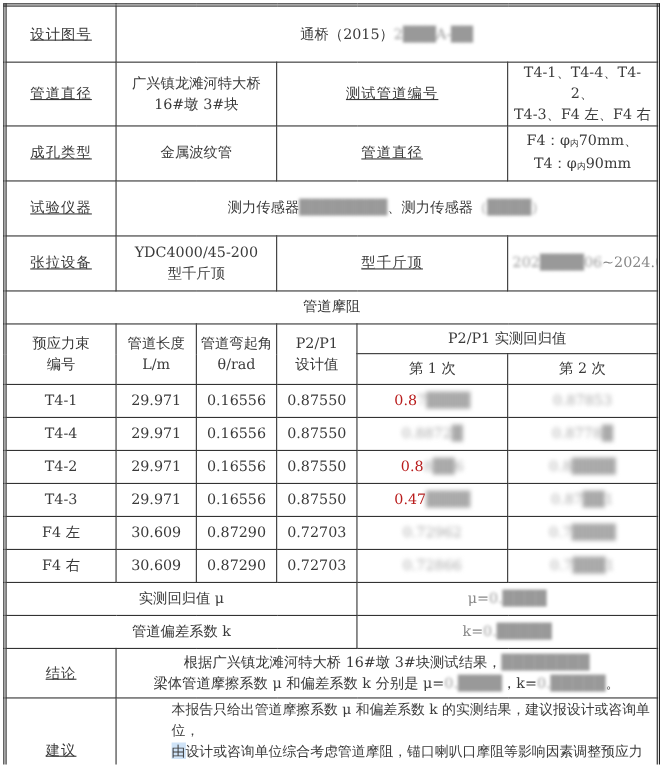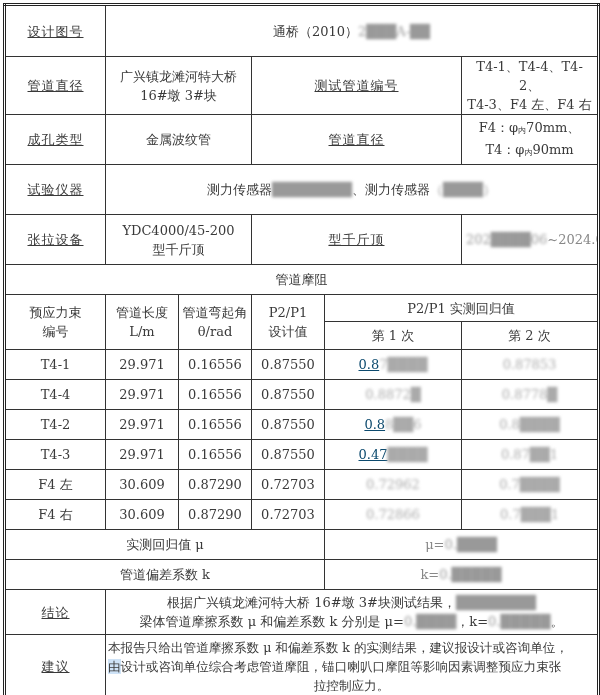--- a/index.html
+++ b/index.html
@@ -10,44 +10,44 @@
     width: 594px; border-collapse: collapse; table-layout: fixed;
     border: 3px double #222;
     font-size: 13px;
   }
   table.report td {
     border: 1px solid #333; text-align: center; vertical-align: middle;
     padding: 0 4px; line-height: 19px; overflow: hidden;
   }
   .label { letter-spacing: 1px; text-decoration: underline; }
   .blur { filter: blur(1.6px); color: #999; }
-  .partial-blur .vis { color: #0c4a6e; text-decoration: underline; }
+  .partial-blur .vis { color: #b91c1c; }
   .partial-blur .hid { filter: blur(1.8px); color: #aaa; }
   .hl { background: #cfe3f7; }
   .sub { font-size: 8px; vertical-align: -1px; }
-  .left { text-align: left !important; }
+  .left { text-align: left !important; margin-left: 48px; }
 </style>
 </head>
 <body>
 
 <table class="report">
   <colgroup>
     <col style="width:101px">
       <col style="width:73px">
       <col style="width:73px">
       <col style="width:73px">
       <col style="width:137px">
       <col style="width:137px">
   </colgroup>
 
   <tbody>
       <tr style="height:52px">
     <td class="label">设计图号</td>
     <td colspan="5">
-      <span>通桥（2010）</span><span class="blur">2███A-██</span>
+      <span>通桥（2015）</span><span class="blur">2███A-██</span>
     </td>
   </tr>
 
   <tr style="height:50px">
     <td class="label">管道直径</td>
     <td colspan="2">
       <div>广兴镇龙滩河特大桥</div>
       <div>16#墩 3#块</div>
     </td>
     <td colspan="2" class="label">测试管道编号</td>

